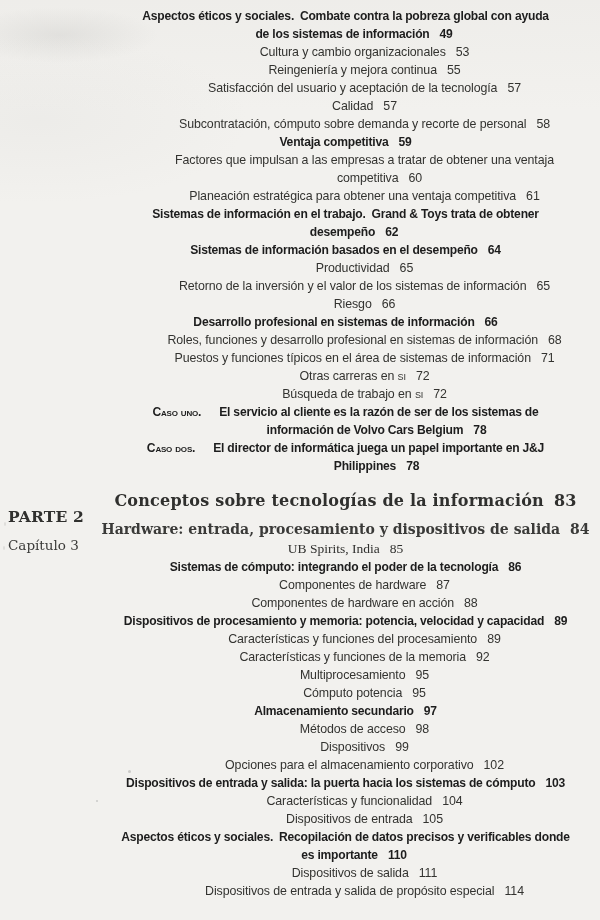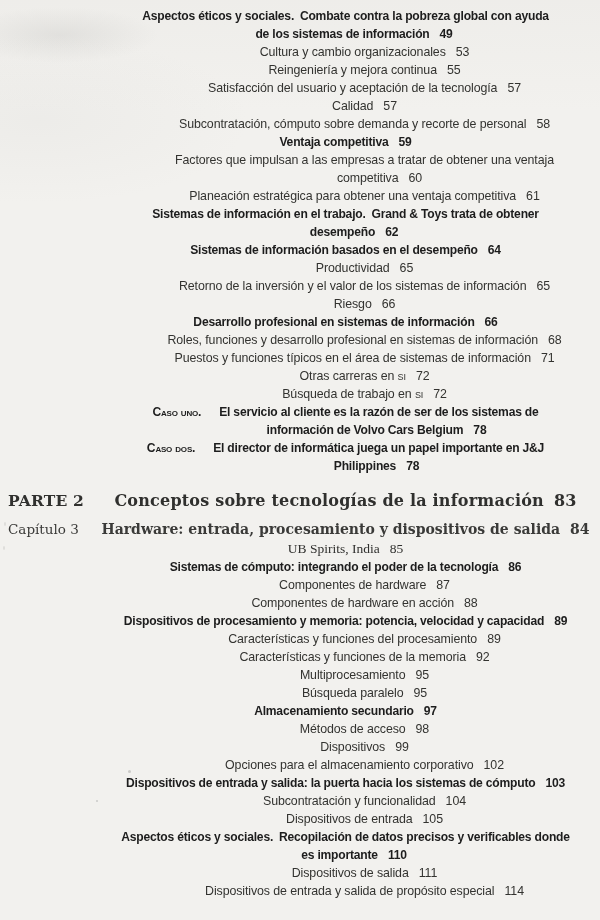--- a/index.html
+++ b/index.html
@@ -50,21 +50,21 @@
   .part{
     margin-top:13px;height:26px;line-height:26px;
     font-weight:bold;font-size:16px;letter-spacing:0.2px;
   }
   .chap{
     margin-top:5px;height:21px;line-height:21px;
     font-weight:bold;font-size:14px;color:#3a3a38;
   }
   .chapsub{height:18px;line-height:18px;font-size:13.5px;font-family:Liberation Serif, serif;}
   .gutter-label{
-    position:absolute;left:-87px;top:0;
+    position:absolute;left:-87px;top:16px;
     font-family:"DejaVu Serif","Liberation Serif",serif;
   }
   .part .gutter-label{font-weight:bold;font-size:15.5px;}
   .chap .gutter-label{font-weight:normal;font-size:13.5px;color:#3a3a38;}
 </style>
 </head>
 <body style="--paper: #f2f1ee; --ink: #2f2f2d; --ink-bold: #1d1d1d;">
 
 <div class="paper-noise"></div>
 <div class="speck" style="left:128px;top:770px;width:3px;height:3px;"></div>
@@ -102,25 +102,25 @@
     <div class="line part"><span class="gutter-label">PARTE 2</span><span class="txt">Conceptos sobre tecnologías de la información</span><span class="pg">83</span></div>
     <div class="line chap"><span class="gutter-label">Capítulo 3</span><span class="txt">Hardware: entrada, procesamiento y dispositivos de salida</span><span class="pg">84</span></div>
     <div class="line chapsub"><span class="txt">UB Spirits, India</span><span class="pg">85</span></div>
     <div class="line h1"><span class="txt">Sistemas de cómputo: integrando el poder de la tecnología</span><span class="pg">86</span></div>
     <div class="line sub"><span class="txt">Componentes de hardware</span><span class="pg">87</span></div>
     <div class="line sub"><span class="txt">Componentes de hardware en acción</span><span class="pg">88</span></div>
     <div class="line h1"><span class="txt">Dispositivos de procesamiento y memoria: potencia, velocidad y capacidad</span><span class="pg">89</span></div>
     <div class="line sub"><span class="txt">Características y funciones del procesamiento</span><span class="pg">89</span></div>
     <div class="line sub"><span class="txt">Características y funciones de la memoria</span><span class="pg">92</span></div>
     <div class="line sub"><span class="txt">Multiprocesamiento</span><span class="pg">95</span></div>
-    <div class="line sub"><span class="txt">Búsqueda paralelo</span><span class="pg">95</span></div>
+    <div class="line sub"><span class="txt">Cómputo potencia</span><span class="pg">95</span></div>
     <div class="line h1"><span class="txt">Almacenamiento secundario</span><span class="pg">97</span></div>
     <div class="line sub"><span class="txt">Métodos de acceso</span><span class="pg">98</span></div>
     <div class="line sub"><span class="txt">Dispositivos</span><span class="pg">99</span></div>
     <div class="line sub"><span class="txt">Opciones para el almacenamiento corporativo</span><span class="pg">102</span></div>
     <div class="line h1"><span class="txt">Dispositivos de entrada y salida: la puerta hacia los sistemas de cómputo</span><span class="pg">103</span></div>
-    <div class="line sub"><span class="txt">Subcontratación y funcionalidad</span><span class="pg">104</span></div>
+    <div class="line sub"><span class="txt">Características y funcionalidad</span><span class="pg">104</span></div>
     <div class="line sub"><span class="txt">Dispositivos de entrada</span><span class="pg">105</span></div>
     <div class="line h1"><span class="txt">Aspectos éticos y sociales. Recopilación de datos precisos y verificables donde</span></div>
     <div class="line h1w"><span class="txt">es importante</span><span class="pg">110</span></div>
     <div class="line sub"><span class="txt">Dispositivos de salida</span><span class="pg">111</span></div>
     <div class="line sub"><span class="txt">Dispositivos de entrada y salida de propósito especial</span><span class="pg">114</span></div>
   </div>
 
 </body></html>

